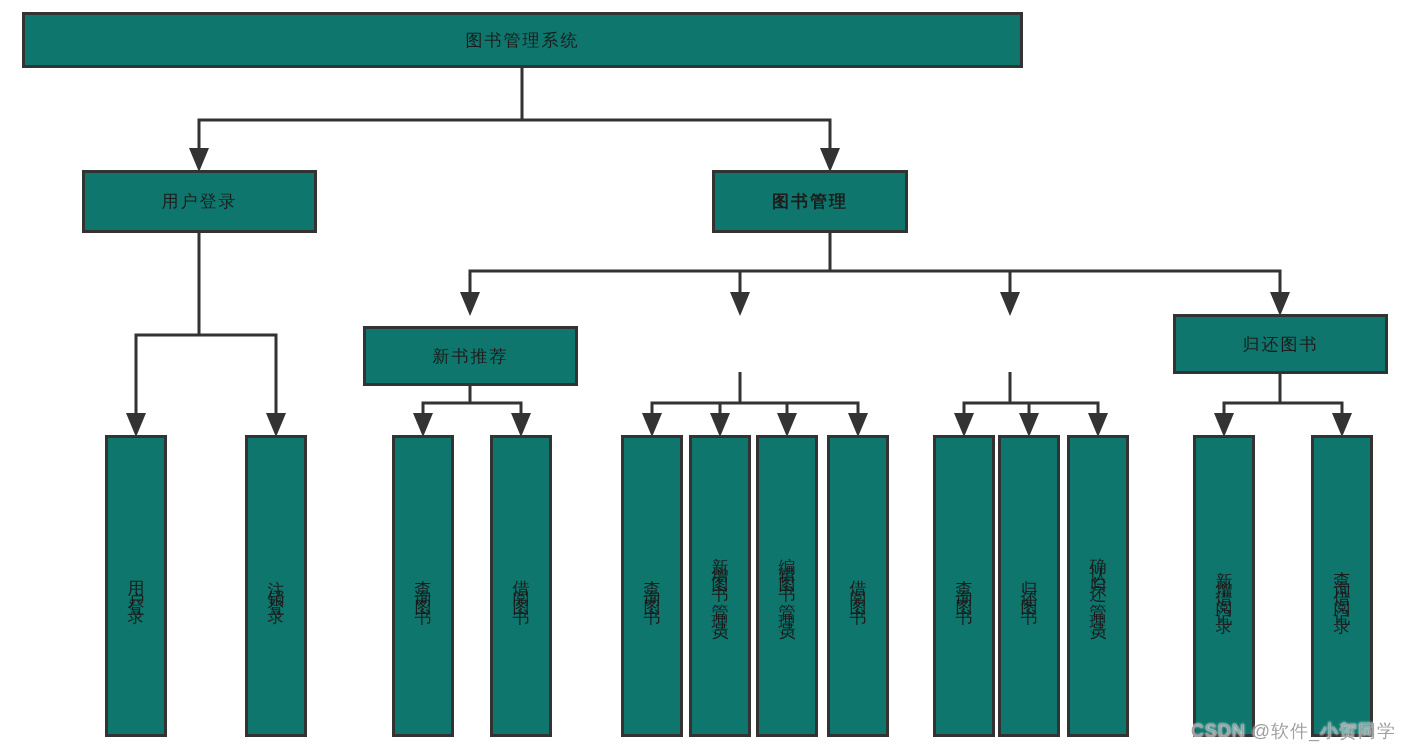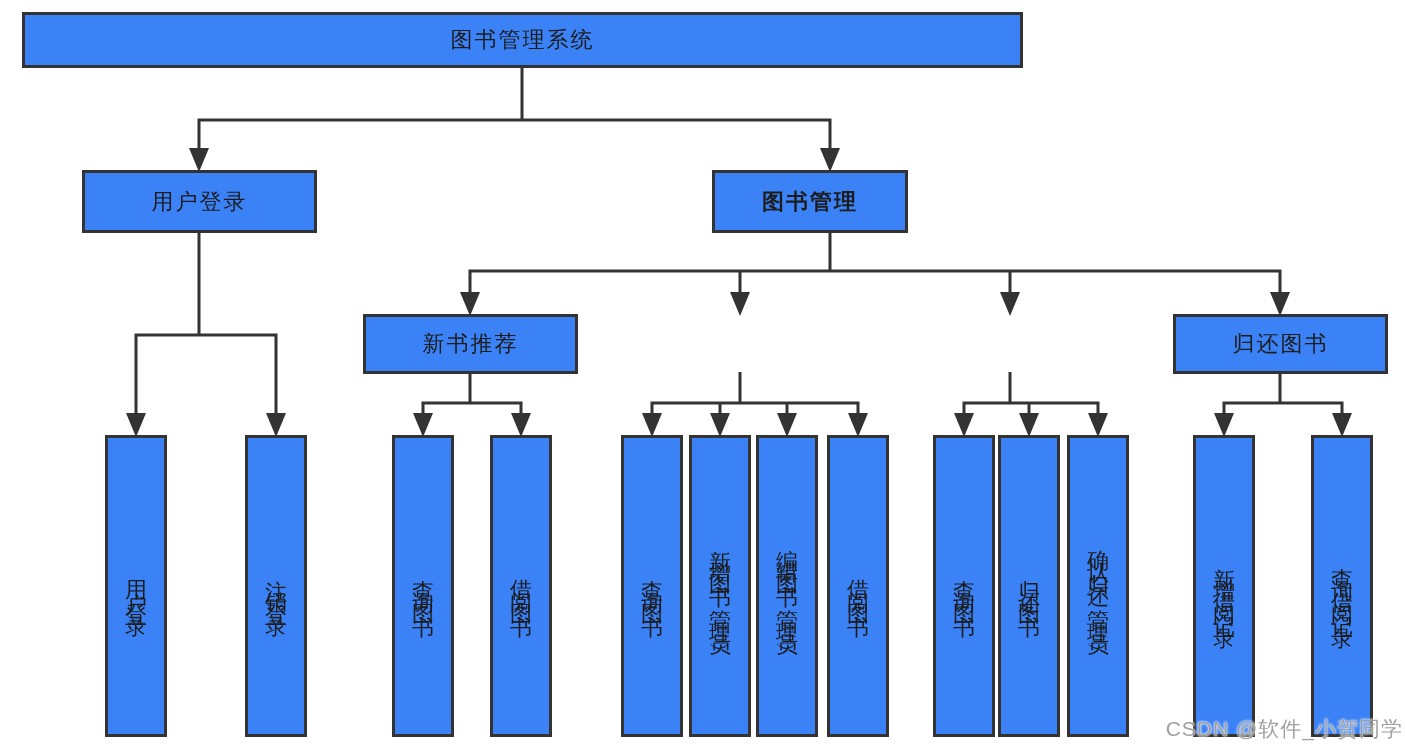--- a/index.html
+++ b/index.html
@@ -17,43 +17,43 @@
   }
   svg.connectors {
     position: absolute;
     left: 0; top: 0;
     width: 1405px;
     height: 747px;
   }
   .node {
     position: absolute;
     box-sizing: border-box;
-    background: #3b82f6;
+    background: #0f766e;
     border: 3px solid #333333;
     color: #1c1c1c;
     display: flex;
     align-items: center;
     justify-content: center;
-    font-size: 22px;
+    font-size: 17px;
     font-weight: 500;
     letter-spacing: 2px;
     white-space: nowrap;
   }
   .node.vert {
     writing-mode: vertical-rl;
     text-orientation: mixed;
     letter-spacing: 0.55em;
     line-height: 1;
     white-space: normal;
   }
   .watermark {
     position: absolute;
-    right: 2px;
+    right: 9px;
     bottom: 4px;
-    font-size: 21px;
+    font-size: 18px;
     color: rgba(150, 150, 150, 0.9);
     text-shadow: 0 0 3px #ffffff, 0 0 2px #ffffff;
     letter-spacing: 1px;
     z-index: 5;
   }
 </style>
 </head>
 <body>
 
 <div class="stage">
@@ -99,21 +99,21 @@
       <polygon points="1214,413 1234,413 1224,437"></polygon>
       <polygon points="1332,413 1352,413 1342,437"></polygon>
     </g>
   </svg>
 
   <div class="node" style="left:22px; top:12px; width:1001px; height:56px;">图书管理系统</div>
 
   <div class="node" style="left:82px; top:170px; width:235px; height:63px;">用户登录</div>
   <div class="node" style="left:712px; top:170px; width:196px; height:63px;font-weight:bold;">图书管理</div>
 
-  <div class="node" style="left:363px; top:314px; width:215px; height:60px;">新书推荐</div>
+  <div class="node" style="left:363px; top:326px; width:215px; height:60px;">新书推荐</div>
   <div class="node" style="left:1173px; top:314px; width:215px; height:60px;">归还图书</div>
 
   <div class="node vert" style="left:105px; top:435px; width:62px; height:302px;">用户登录</div>
   <div class="node vert" style="left:245px; top:435px; width:62px; height:302px;">注销登录</div>
 
   <div class="node vert" style="left:392px; top:435px; width:62px; height:302px;">查询图书</div>
   <div class="node vert" style="left:490px; top:435px; width:62px; height:302px;">借阅图书</div>
 
   <div class="node vert" style="left:621px; top:435px; width:62px; height:302px;">查询图书</div>
   <div class="node vert" style="left:689px; top:435px; width:62px; height:302px;">新增图书（管理员）</div>

